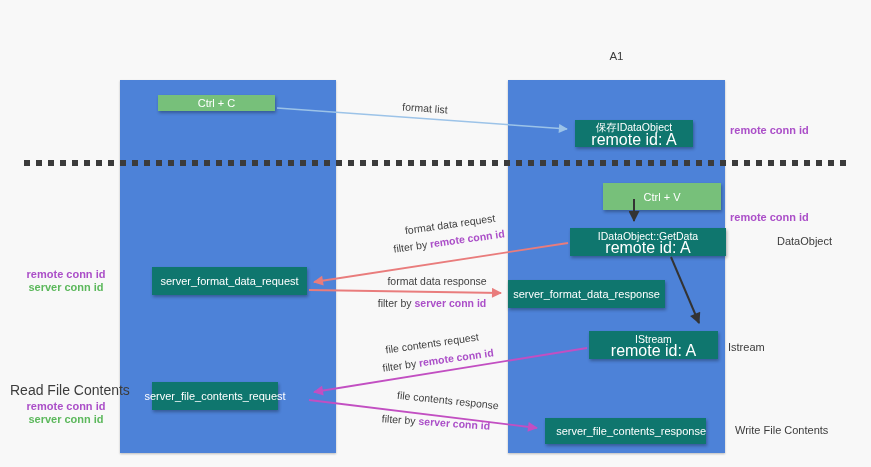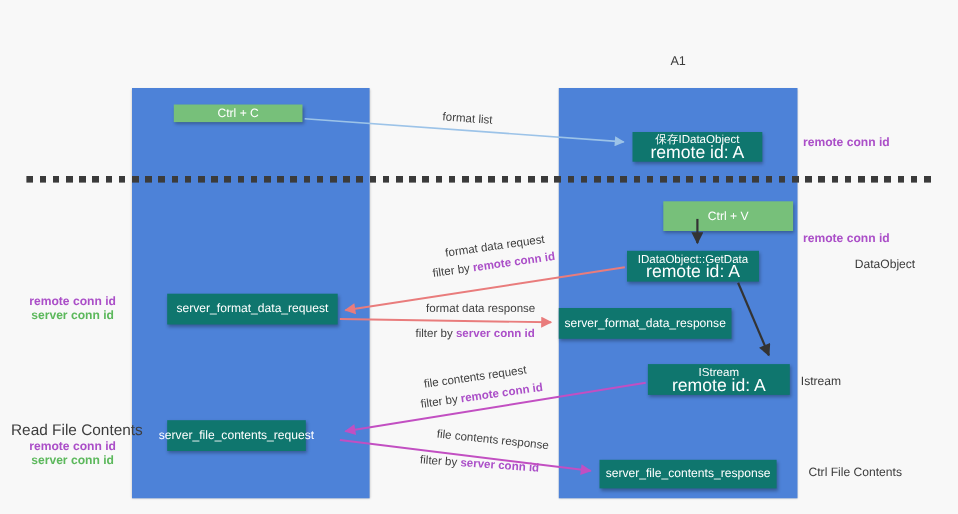--- a/index.html
+++ b/index.html
@@ -73,21 +73,21 @@
 
   <div class="node orange" style="left:575px;top:120px;width:118px;height:27px;">
     <span class="l1">保存IDataObject</span>
     <span class="l2">remote id: A</span>
   </div>
 
   <div class="node green single" style="left:603px;top:171px;width:118px;height:27px;margin-top:12px;">
     <span>Ctrl + V</span>
   </div>
 
-  <div class="node orange" style="left:570px;top:228px;width:120px;height:28px;">
+  <div class="node orange" style="left:570px;top:228px;width:156px;height:28px;">
     <span class="l1">IDataObject::GetData</span>
     <span class="l2">remote id: A</span>
   </div>
 
   <div class="node orange single" style="left:152px;top:267px;width:155px;height:28px;">
     <span>server_format_data_request</span>
   </div>
 
   <div class="node orange single" style="left:508px;top:280px;width:157px;height:28px;">
     <span>server_format_data_response</span>
@@ -95,21 +95,21 @@
 
   <div class="node orange" style="left:589px;top:331px;width:129px;height:28px;">
     <span class="l1">IStream</span>
     <span class="l2">remote id: A</span>
   </div>
 
   <div class="node orange single" style="left:152px;top:382px;width:126px;height:28px;">
     <span>server_file_contents_request</span>
   </div>
 
-  <div class="node orange single" style="left:545px;top:418px;width:161px;height:26px;">
+  <div class="node orange single" style="left:545px;top:418px;width:161px;height:26px;align-items:flex-end;">
     <span>server_file_contents_response</span>
   </div>
 
   <div class="flow-label" style="left:325px;top:102px;transform:rotate(4deg);">
     <span>format list</span>
   </div>
 
   <div class="flow-label" style="left:350px;top:218px;transform:rotate(-8deg);">
     <span>format data request</span>
   </div>
@@ -135,21 +135,21 @@
     <span>file contents response</span>
   </div>
   <div class="flow-label" style="left:336px;top:416px;transform:rotate(4deg);">
     <span>filter by </span><span class="purple">server conn id</span>
   </div>
 
   <div class="side-label bold-p" style="left:730px;top:124px;">remote conn id</div>
   <div class="side-label bold-p" style="left:730px;top:211px;">remote conn id</div>
   <div class="side-label" style="left:730px;top:235px;margin-left:47px;">DataObject</div>
   <div class="side-label" style="left:728px;top:341px;">Istream</div>
-  <div class="side-label" style="left:735px;top:424px;">Ctrl File Contents</div>
+  <div class="side-label" style="left:735px;top:424px;">Write File Contents</div>
 
   <div class="left-stack" style="left:10px;top:268px;">
     <div class="purple">remote conn id</div>
     <div class="greentx">server conn id</div>
   </div>
   <div class="left-stack" style="left:10px;top:384px;">
     <div class="dark">Read File Contents</div>
     <div class="purple">remote conn id</div>
     <div class="greentx">server conn id</div>
   </div>

